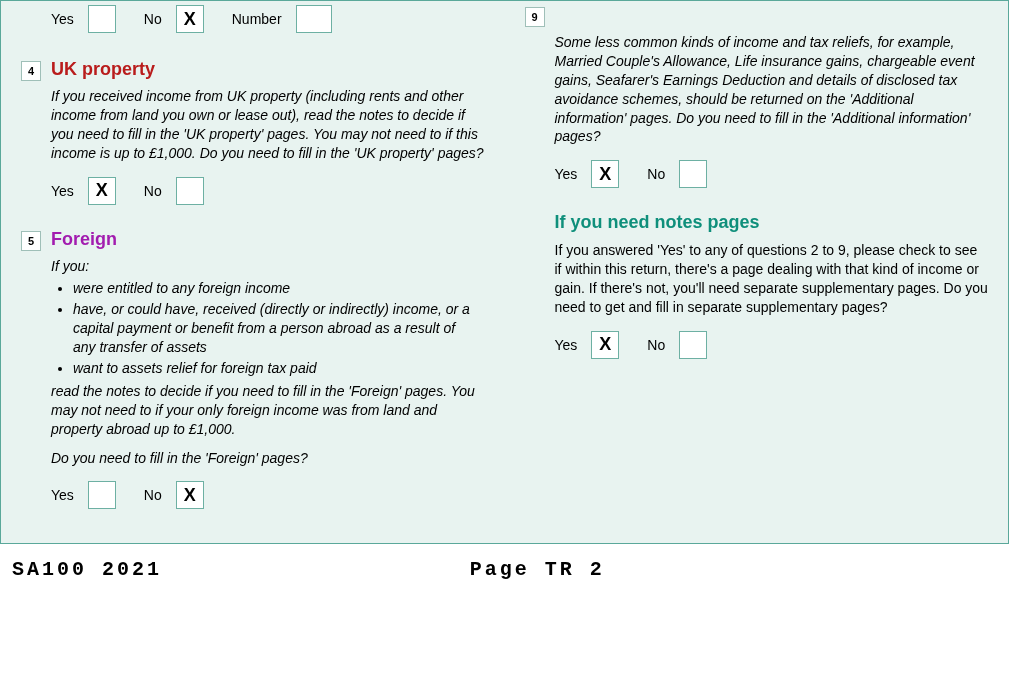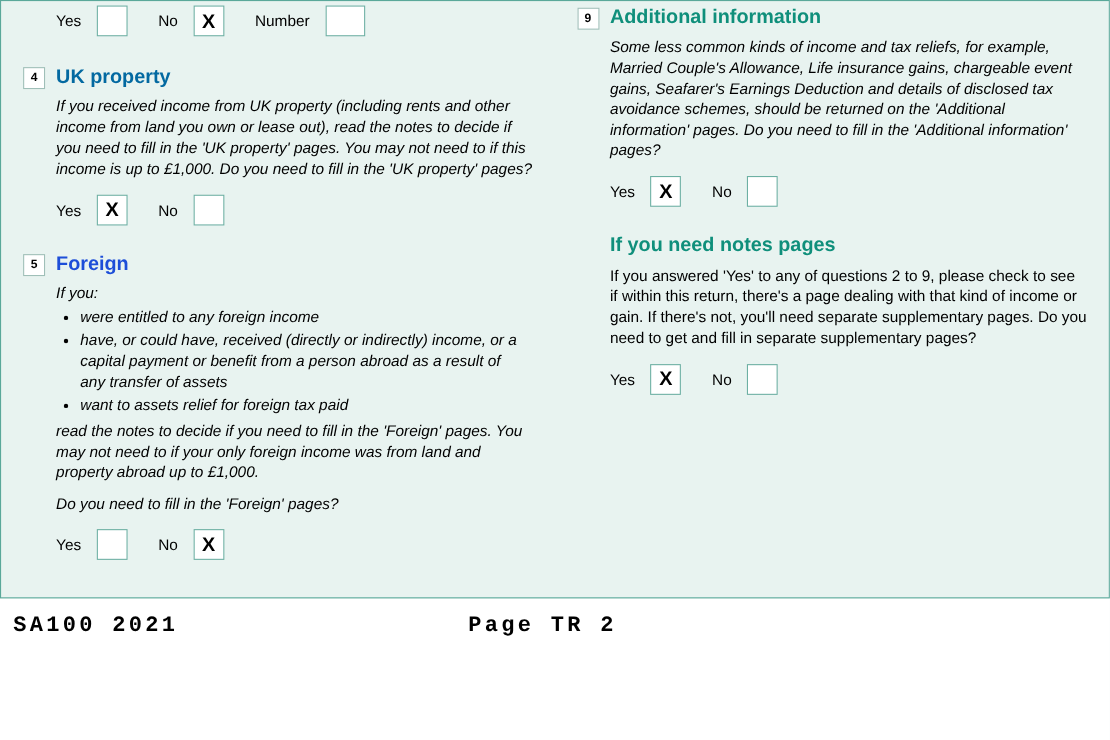--- a/index.html
+++ b/index.html
@@ -43,22 +43,22 @@
     justify-content: center;
     margin-right: 10px;
     flex-shrink: 0;
     margin-top: 2px;
   }
   .section-title {
     font-size: 18px;
     font-weight: bold;
     margin: 0;
   }
-  .title-red { color: #0369a1; }
-  .title-olive { color: #1d4ed8; }
+  .title-red { color: #b91c1c; }
+  .title-olive { color: #a21caf; }
   .title-teal { color: #0f8f7b; }
   .body-text {
     margin-left: 30px;
     line-height: 1.35;
     margin-bottom: 14px;
     font-style: italic;
   }
   .body-text ul {
     margin: 4px 4px;
     padding-left: 18px;
@@ -97,20 +97,21 @@
     align-items: center;
     justify-content: center;
   }
   .footer {
     display: flex;
     padding: 14px 12px 6px 12px;
     font-family: "Courier New", monospace;
     font-size: 20px;
     font-weight: bold;
     letter-spacing: 3px;
+    gap: 44px;
   }
   .footer-left { flex: 0 0 42%; }
   .footer-center { flex: 1; }
   .note {
     margin-left: 36px;
     margin-top: 10px;
     line-height: 1.35;
   }
   .sub-title {
     font-size: 18px;
@@ -179,21 +180,20 @@
       </div>
     </div>
 
   </div>
 
   <div class="column">
 
     <div class="section">
       <div class="section-head">
         <div class="num-box">9</div>
-        <div class="section-title title-teal">Additional information</div>
       </div>
       <div class="body-text">Some less common kinds of income and tax reliefs, for example, Married Couple's Allowance, Life insurance gains, chargeable event gains, Seafarer's Earnings Deduction and details of disclosed tax avoidance schemes, should be returned on the 'Additional information' pages. Do you need to fill in the 'Additional information' pages?</div>
       <div class="yn-row">
         <span class="yn-label">Yes</span>
         <span class="check-box">X</span>
         <span class="yn-label">No</span>
         <span class="check-box"></span>
       </div>
     </div>
 

